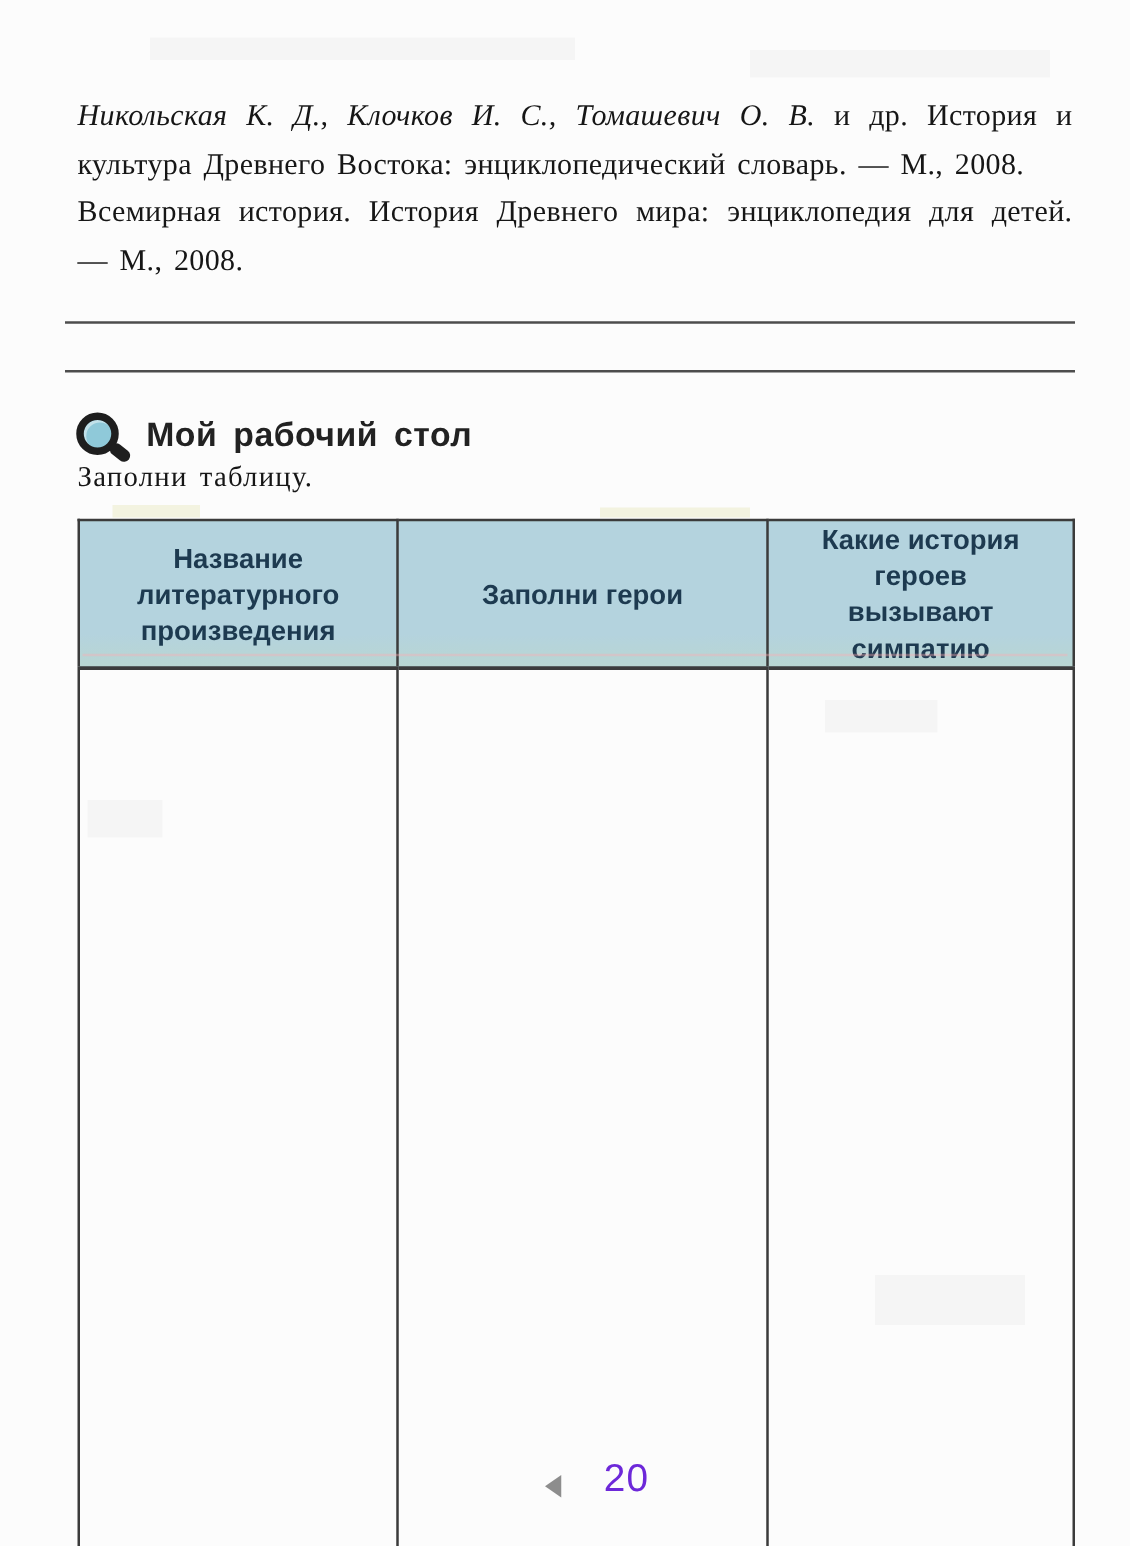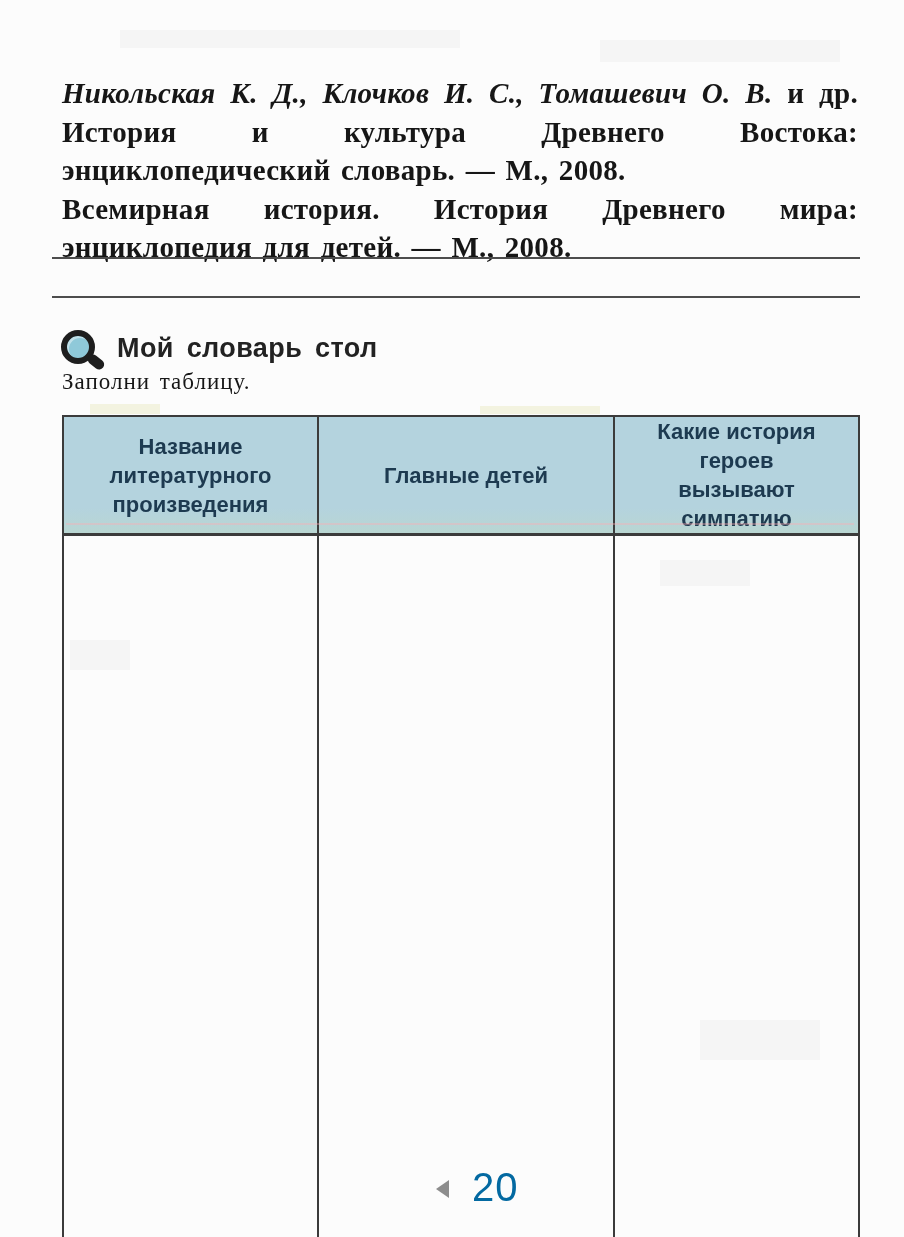--- a/index.html
+++ b/index.html
@@ -16,26 +16,25 @@
     margin: 0 auto;
   }
   
   .noise { position: absolute; background: rgba(0,0,0,0.028); pointer-events: none; }
   .tint  { position: absolute; background: rgba(222,222,160,0.30); pointer-events: none; }
 
   
   .bibliography {
     position: absolute;
     left: 62px; top: 74px; width: 796px;
-    font-size: 29px; line-height: 38.5px;
+    font-size: 24px; line-height: 38.5px;
     color: #161616;
     text-align: justify;
     letter-spacing: 0.3px;
     word-spacing: 3px;
-    font-weight: bold;
   }
   .bibliography p { margin: 0; }
   .bib-authors { font-style: italic; }
 
   
   .rule {
     position: absolute;
     left: 52px; width: 808px; height: 2px;
     background: #4d4d4d;
   }
@@ -107,23 +106,23 @@
 
   
   .footer-nav {
     position: absolute; left: 436px; top: 1180px;
     width: 0; height: 0;
     border-top: 9px solid transparent;
     border-bottom: 9px solid transparent;
     border-right: 13px solid #8d8d8d;
   }
   .page-number {
-    position: absolute; left: 472px; top: 1165px;
+    position: absolute; left: 483px; top: 1165px;
     font-family: "Liberation Sans", sans-serif;
-    font-size: 40px; color: #0369a1;
+    font-size: 31px; color: #6d28d9;
     letter-spacing: 1px;
   }
 </style>
 </head>
 <body>
 
 <div class="page">
 
   <div class="noise" style="left:120px; top:30px;  width:340px; height:18px;"></div>
   <div class="noise" style="left:600px; top:40px;  width:240px; height:22px;"></div>
@@ -139,35 +138,35 @@
   </div>
 
   <div class="rule rule-1"></div>
   <div class="rule rule-2"></div>
 
   <div class="section-head">
     <div class="magnifier">
       <div class="lens"></div>
       <div class="handle"></div>
     </div>
-    <div class="section-title">Мой словарь стол</div>
+    <div class="section-title">Мой рабочий стол</div>
   </div>
 
   <div class="instruction">Заполни таблицу.</div>
 
   <table class="fill-table">
     <colgroup>
       <col style="width:255px">
       <col style="width:296px">
       <col style="width:245px">
     </colgroup>
     <thead>
       <tr>
         <th>Название литературного произведения</th>
-        <th>Главные детей</th>
+        <th>Заполни герои</th>
         <th>Какие история героев вызывают симпатию</th>
       </tr>
     </thead>
     <tbody>
       <tr>
         <td></td>
         <td></td>
         <td></td>
       </tr>
     </tbody>

